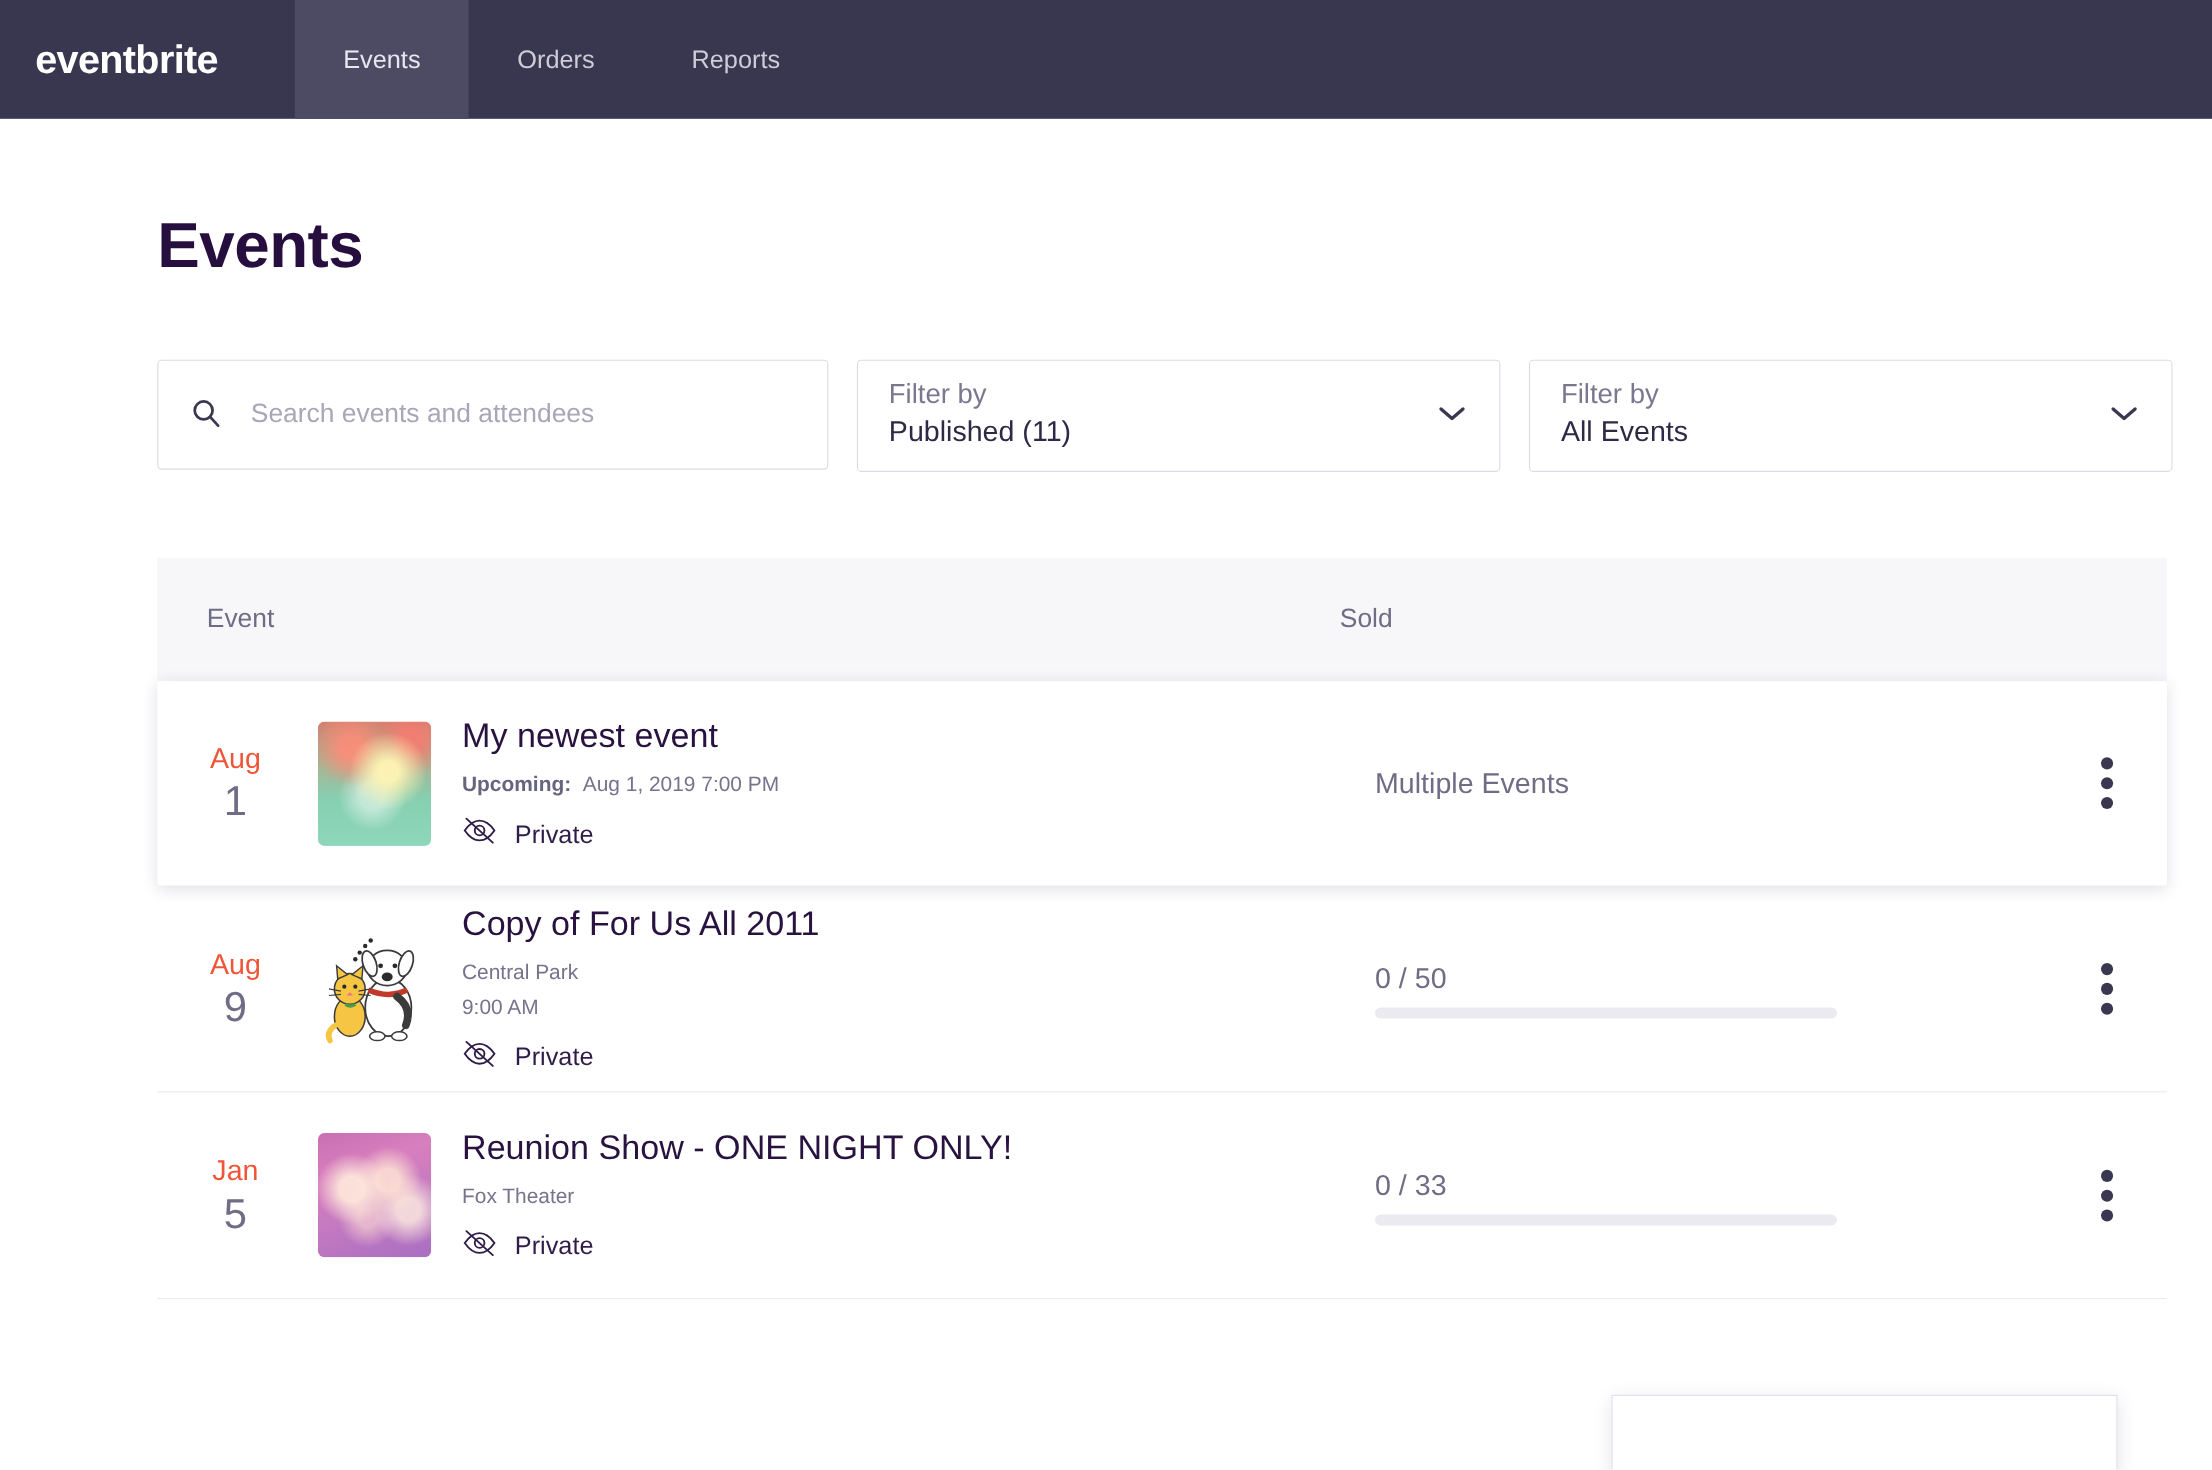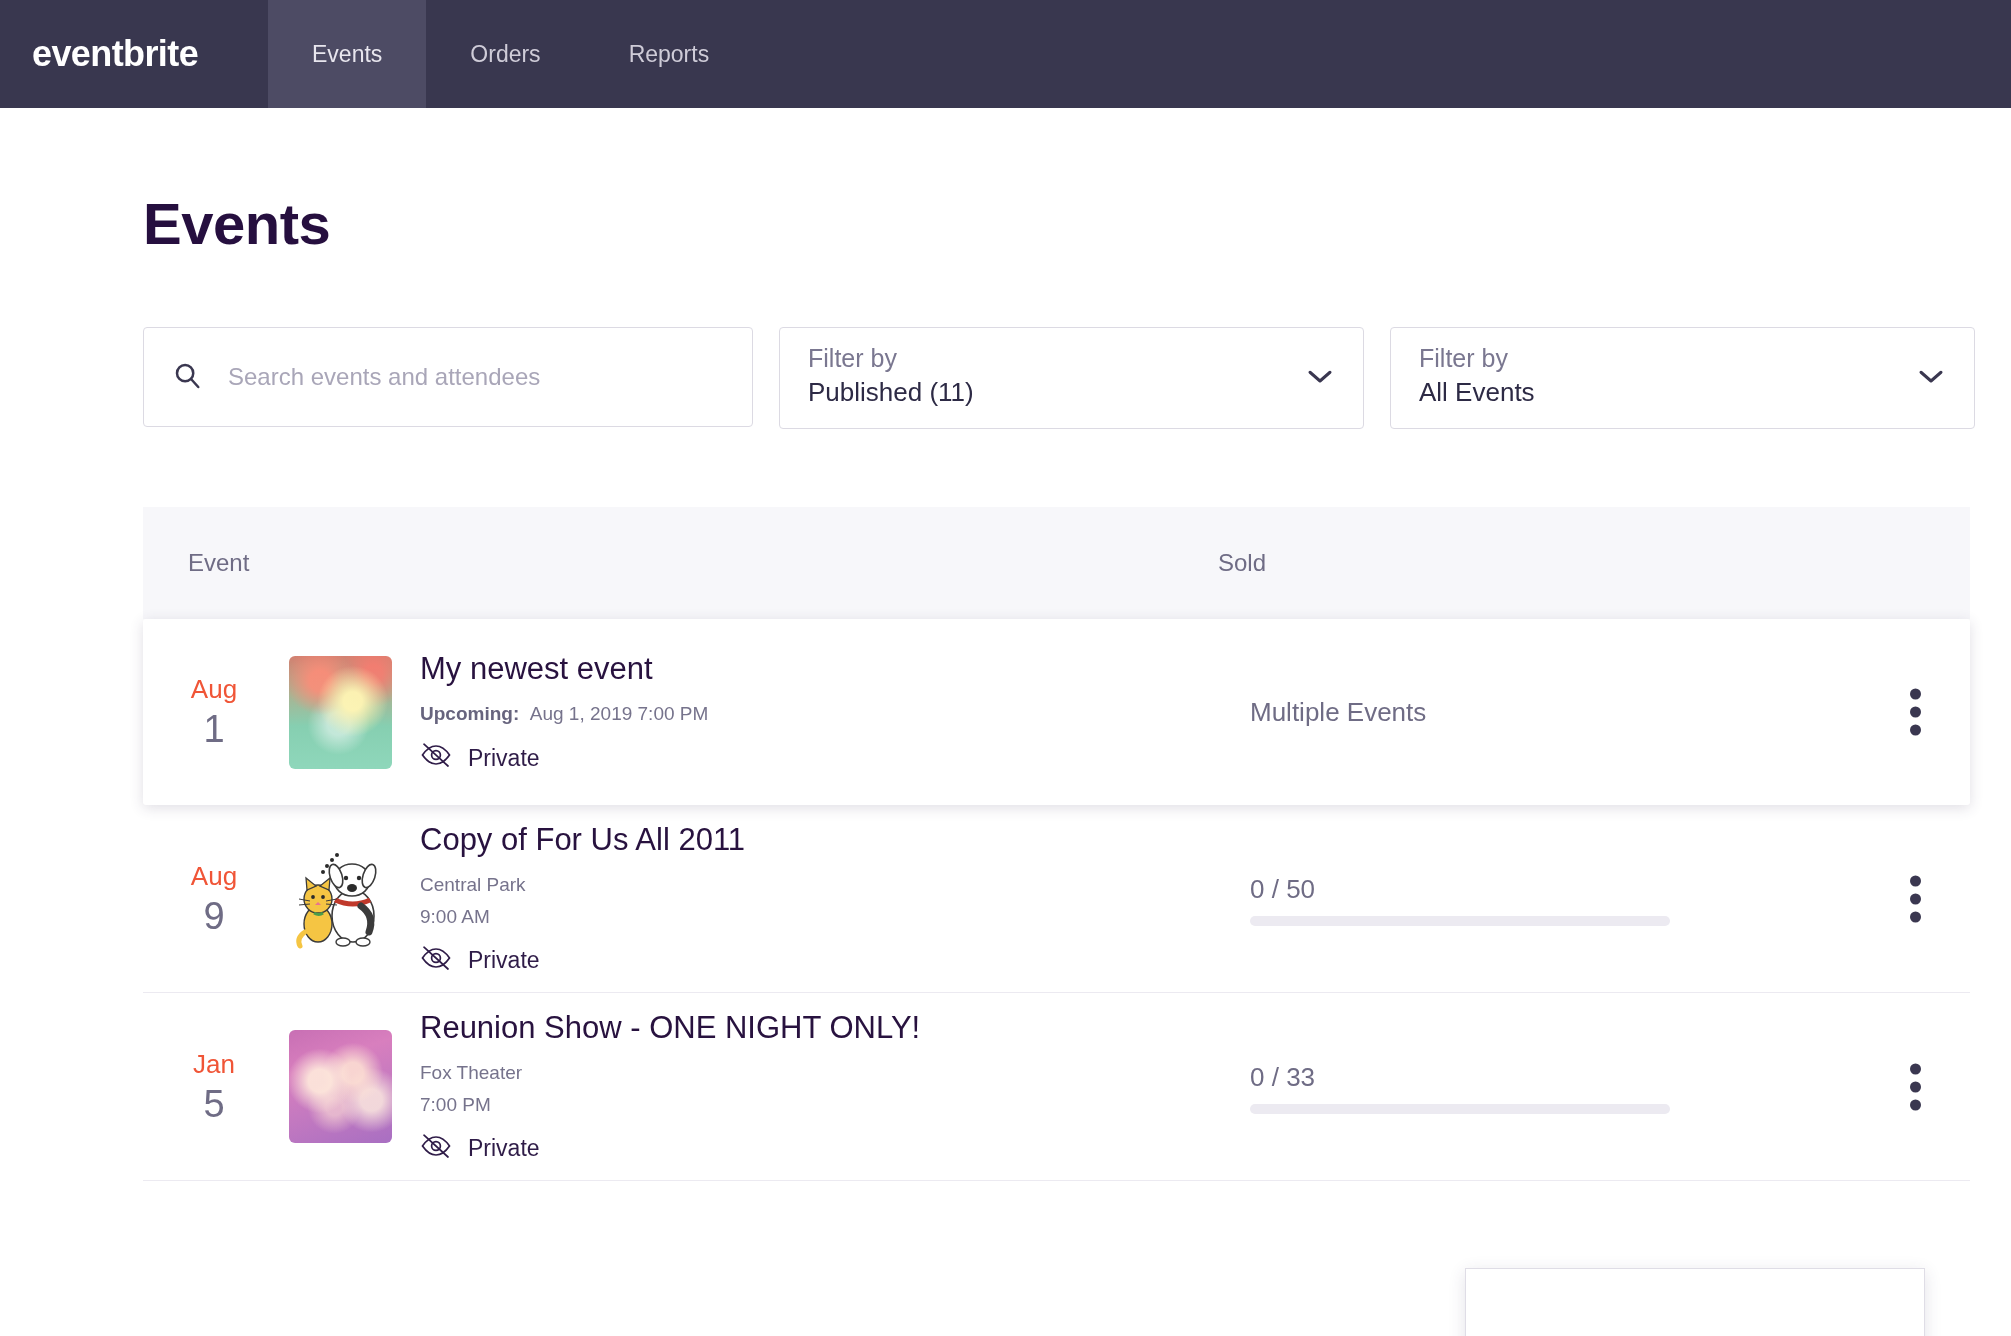--- a/index.html
+++ b/index.html
@@ -453,21 +453,20 @@
 
     <div class="row">
       <div class="row-date">
         <div class="date-mon">Jan</div>
         <div class="date-day">5</div>
       </div>
       <div class="thumb thumb-pink"></div>
       <div class="row-info">
         <div class="ev-title">Reunion Show - ONE NIGHT ONLY!</div>
         <div class="ev-meta">Fox Theater</div>
-        <div class="ev-meta">7:00 PM</div>
         <div class="ev-privacy">
           <span>
             <svg width="32" height="26" viewBox="0 0 32 26" fill="none" stroke="#2f1c48" stroke-width="1.7">
               <path d="M2.5 13 C7 6.5 12 4 16 4 C20 4 25 6.5 29.5 13 C25 19.5 20 22 16 22 C12 22 7 19.5 2.5 13 Z"></path>
               <circle cx="16" cy="13" r="4.4"></circle>
               <line x1="4" y1="2.2" x2="28" y2="24" stroke-linecap="round"></line>
             </svg>
           </span>
           <span>Private</span>
         </div>

